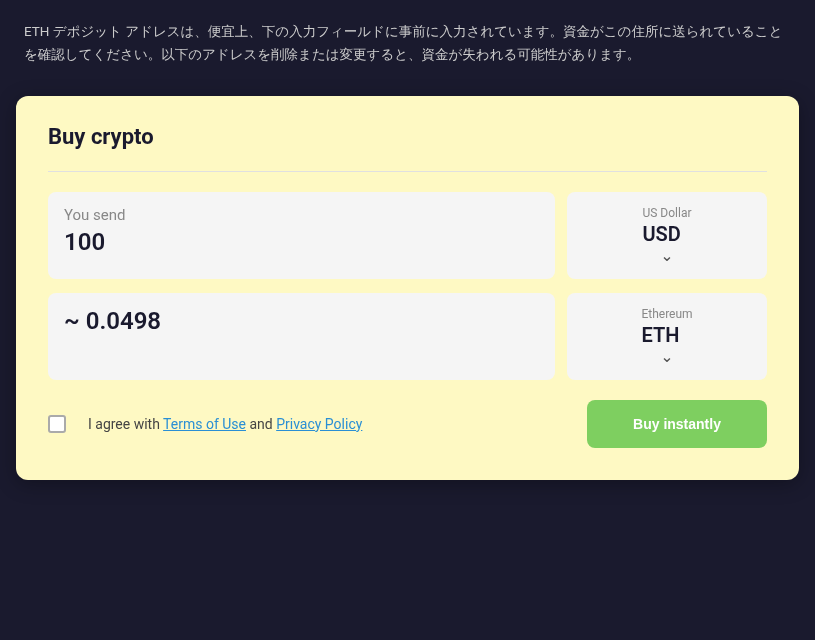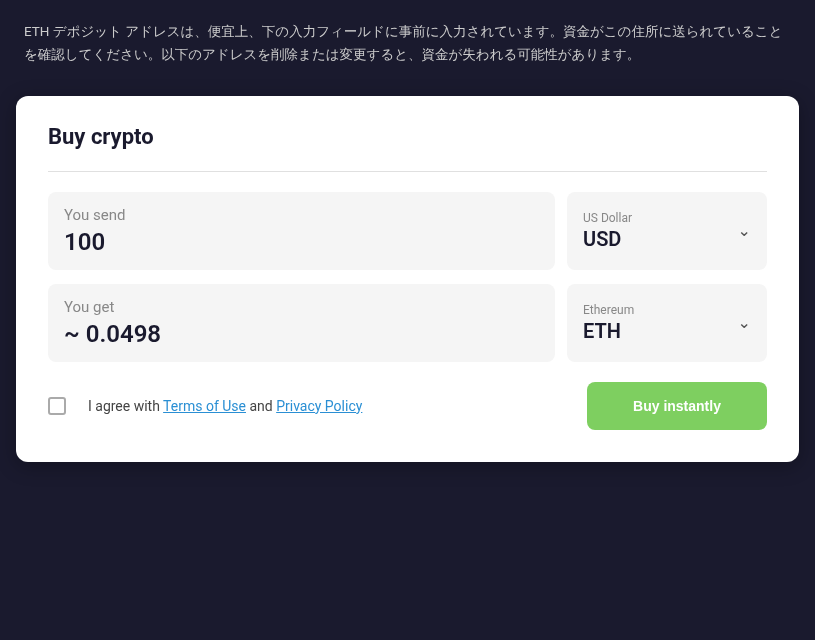--- a/index.html
+++ b/index.html
@@ -19,21 +19,21 @@
     .top-notice {
       background-color: #1a1a2e;
       color: #cccccc;
       padding: 20px 24px;
       font-size: 13.5px;
       line-height: 1.7;
       max-width: 815px;
     }
 
     .main-card {
-      background-color: #ffffff;
+      background-color: #fef9c3;
       border-radius: 12px;
       margin: 10px 16px 16px 16px;
       padding: 28px 32px 32px 32px;
       box-shadow: 0 4px 20px rgba(0,0,0,0.3);
     }
 
     .card-title {
       font-size: 22px;
       font-weight: 700;
       color: #1a1a2e;
@@ -78,20 +78,21 @@
     .field-value {
       font-size: 24px;
       font-weight: 600;
       color: #1a1a2e;
     }
 
     .currency-row {
       display: flex;
       align-items: center;
       justify-content: space-between;
+      flex-direction: column;
     }
 
     .currency-info {
       display: flex;
       flex-direction: column;
     }
 
     .currency-name-small {
       font-size: 12px;
       color: #888888;
@@ -178,21 +179,20 @@
           <span class="currency-name-small">US Dollar</span>
           <span class="currency-code">USD</span>
         </div>
         <span class="chevron-icon">⌄</span>
       </div>
     </div>
   </div>
 
   <div class="input-row">
     <div class="input-left">
-      <div class="field-label">You get</div>
       <div class="field-value">~ 0.0498</div>
     </div>
     <div class="input-right">
       <div class="currency-row">
         <div class="currency-info">
           <span class="currency-name-small">Ethereum</span>
           <span class="currency-code">ETH</span>
         </div>
         <span class="chevron-icon">⌄</span>
       </div>

